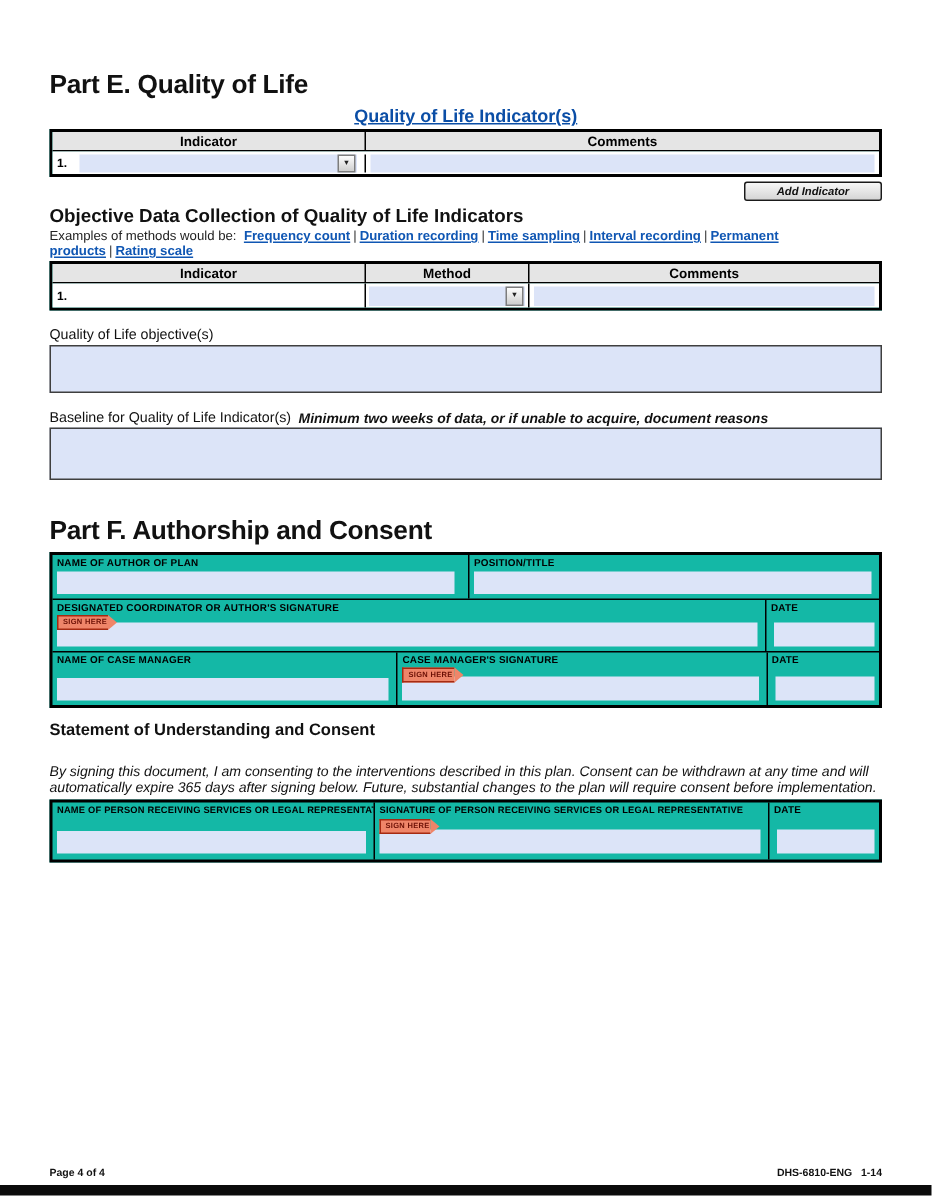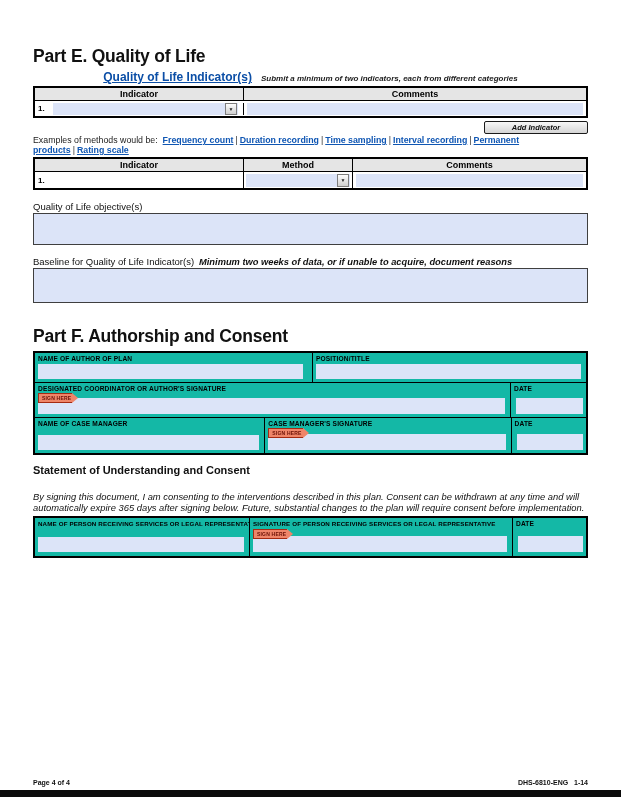--- a/index.html
+++ b/index.html
@@ -45,21 +45,21 @@
     font-size:5px; color:#222; display:flex; align-items:center; justify-content:center;
     cursor:pointer;
   }
   .t1-dd { flex:1; margin:0 5px 0 8px; }
   .t1-input { flex:1; height:12px; margin:0 3px; }
   .t1-c1-inner { display:flex; align-items:center; width:100%; }
 
   
   .add-btn-row { display:flex; justify-content:flex-end; margin-top:3px; }
   .add-btn {
-    width:104px; height:13px; font-size:7.5px; font-weight:bold; font-style:italic;
+    width:92px; height:13px; font-size:7.5px; font-weight:bold; font-style:italic;
     background:linear-gradient(#f7f7f7,#d5d5d5); border:1px solid #1a1a1a; border-radius:2px;
     display:flex; align-items:center; justify-content:center; cursor:pointer; color:#111;
   }
 
   
   .t2-col1 { width:209px; }
   .t2-col2 { width:109px; }
   .t2-col3 { flex:1; }
   .t2 .brow { height:16px; align-items:center; }
   .t2-dd { height:13px; margin:0 2px; position:relative; }
@@ -116,21 +116,20 @@
 </style>
 </head>
 <body>
 
 <div class="content">
 
   <div class="h-part h-part-e">Part E. Quality of Life</div>
 
   <div class="qol-line">
     <span class="qol-link">Quality of Life Indicator(s)</span>
-    <span class="qol-note">Submit a minimum of two indicators, each from different categories</span>
   </div>
 
   <div class="ftable t1">
     <div class="hrow">
       <div class="hcell vline t1-col1">Indicator</div>
       <div class="hcell t1-col2">Comments</div>
     </div>
     <div class="brow">
       <div class="vline t1-col1">
         <div class="t1-c1-inner">
@@ -144,20 +143,21 @@
       <div class="t1-col2" style="display:flex;align-items:center;">
         <div class="bluefield t1-input"></div>
       </div>
     </div>
   </div>
 
   <div class="add-btn-row">
     <div class="add-btn">Add Indicator</div>
   </div>
 
+  <div class="h-obj">Objective Data Collection of Quality of Life Indicators</div>
 
   <div class="methods-line">
     <span>Examples of methods would be:</span>&nbsp;
     <a>Frequency count</a><span class="methods-sep">|</span><a>Duration recording</a><span class="methods-sep">|</span><a>Time sampling</a><span class="methods-sep">|</span><a>Interval recording</a><span class="methods-sep">|</span><a>Permanent products</a><span class="methods-sep">|</span><a>Rating scale</a>
   </div>
 
   <div class="ftable t2">
     <div class="hrow">
       <div class="hcell vline t2-col1">Indicator</div>
       <div class="hcell vline t2-col2">Method</div>

